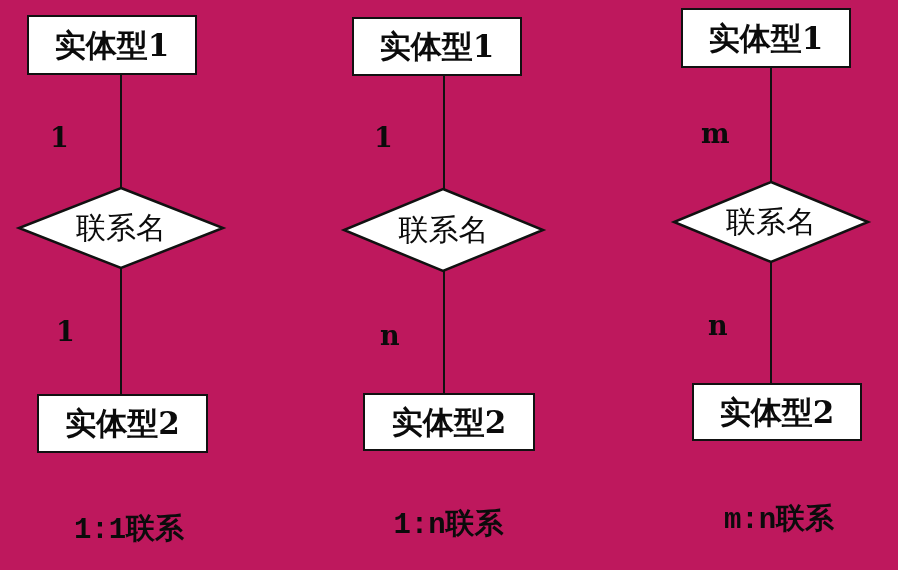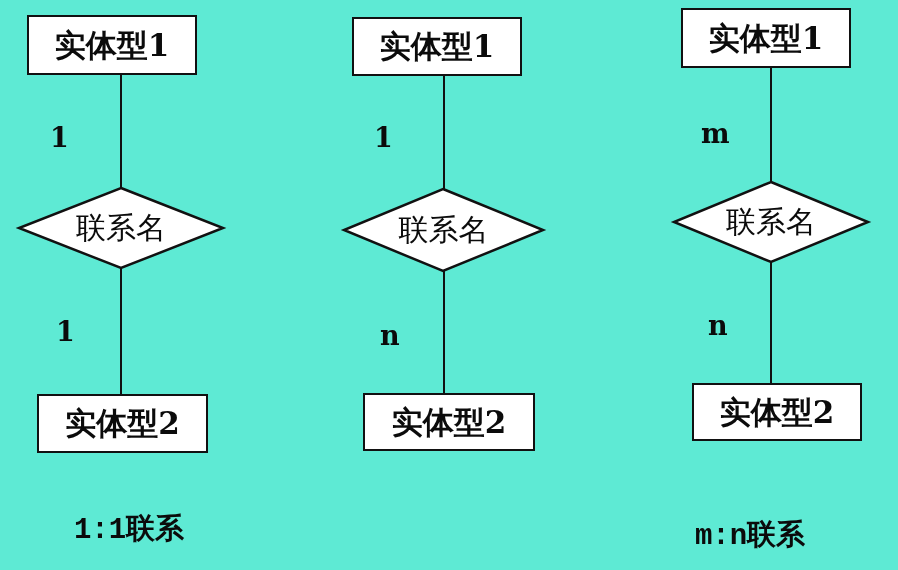--- a/index.html
+++ b/index.html
@@ -4,21 +4,21 @@
 <style>
   html, body {
     margin: 0;
     padding: 0;
     background: #ffffff;
   }
   #canvas {
     position: relative;
     width: 898px;
     height: 570px;
-    background: #5eead4;
+    background: #be185d;
     overflow: hidden;
     font-family: "DejaVu Serif", "Liberation Serif", serif;
   }
   .diagram {
     position: absolute;
     top: 0;
     height: 570px;
   }
   
   .entity-box {
@@ -153,20 +153,23 @@
     </div>
 
     <div class="connector" style="left:143px; top:271px; height:124px;"></div>
 
     <span class="cardinality" style="left:80px; top:322px;">n</span>
 
     <div class="entity-box" style="left:63px; top:393px; width:172px; height:58px;">
       <span class="entity-label">实体型2</span>
     </div>
 
+    <div class="caption" style="left:16px; top:511px; width:265px;">
+      <span>1:n联系</span>
+    </div>
   </div>
 
   <div class="diagram" style="left:600px; width:298px;">
 
     <div class="entity-box" style="left:81px; top:8px; width:170px; height:60px;">
       <span class="entity-label">实体型1</span>
     </div>
 
     <div class="connector" style="left:170px; top:66px; height:117px;"></div>
 
@@ -180,18 +183,18 @@
     </div>
 
     <div class="connector" style="left:170px; top:262px; height:123px;"></div>
 
     <span class="cardinality" style="left:108px; top:312px;">n</span>
 
     <div class="entity-box" style="left:92px; top:383px; width:170px; height:58px;">
       <span class="entity-label">实体型2</span>
     </div>
 
-    <div class="caption" style="left:32px; top:506px; width:236px;margin-top:16px;">
+    <div class="caption" style="left:61px; top:506px; width:236px;">
       <span>m:n联系</span>
     </div>
   </div>
 
 </div>
 
 </body></html>

